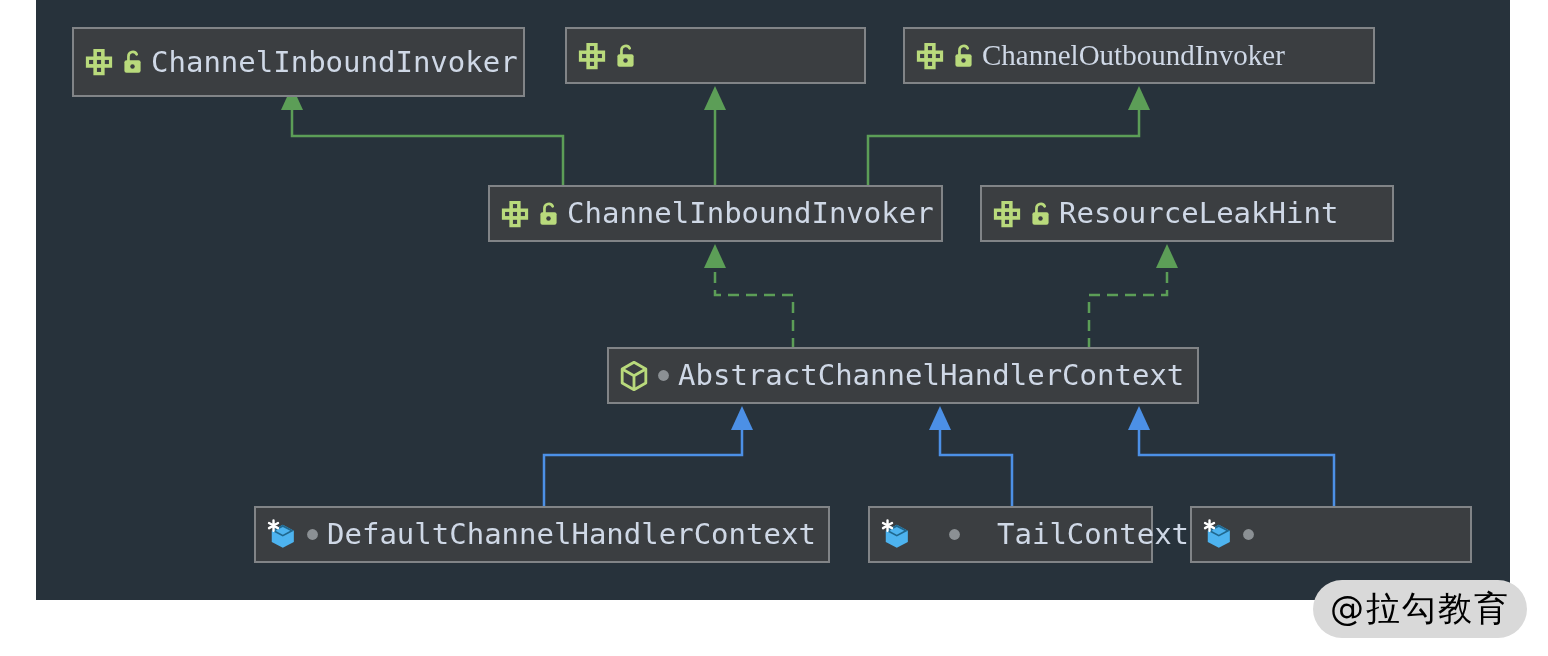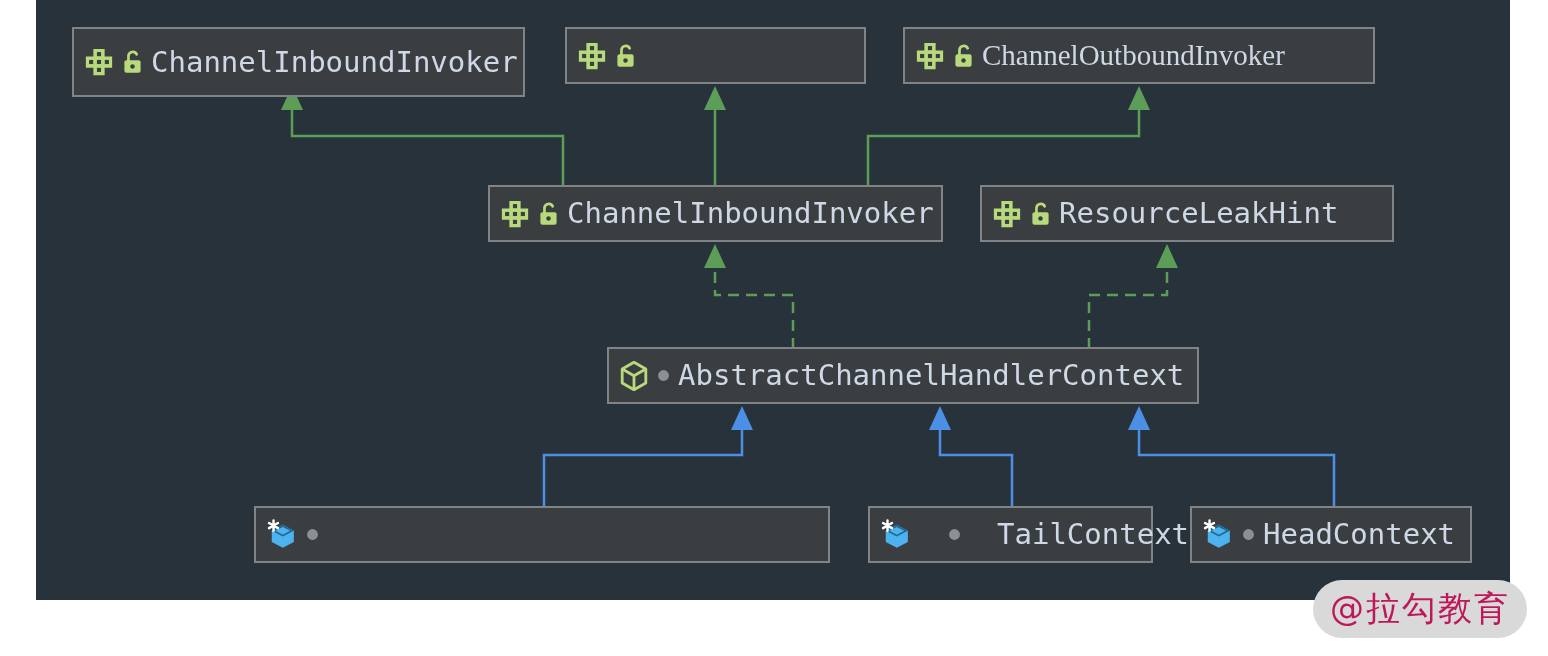--- a/index.html
+++ b/index.html
@@ -174,20 +174,21 @@
       <g stroke="#ffffff" stroke-width="1.5" stroke-linecap="round">
         <path d="M4.7 0.9v6.4M1.9 2.5l5.6 3.2M1.9 5.7l5.6-3.2"></path>
       </g>
           </svg>
         </span>
         <span class="ic">
           <svg width="13" height="13" viewBox="0 0 12 12">
       <circle cx="6" cy="6" r="5" fill="#8b9094"></circle>
           </svg>
         </span>
+        <span class="label">DefaultChannelHandlerContext</span>
       </div>
       <div class="node" style="left: 868px; top: 506px; width: 285px; height: 57px; gap: 36px;">
         <span class="ic">
           <svg width="32" height="32" viewBox="0 0 20 20">
       <path fill="#4db3ef" d="M10.5 3.6 17.4 7.3v7l-6.9 3.7-6.9-3.7v-7Z"></path>
       <path fill="#20688f" d="M10.5 3.6 17.4 7.3l-6.9 3.6-6.9-3.6Z"></path>
       <path fill="#4db3ef" d="m10.5 5 4.6 2.4-4.6 2.4L5.9 7.4Z"></path>
       <g stroke="#ffffff" stroke-width="1.5" stroke-linecap="round">
         <path d="M4.7 0.9v6.4M1.9 2.5l5.6 3.2M1.9 5.7l5.6-3.2"></path>
       </g>
@@ -209,19 +210,18 @@
       <g stroke="#ffffff" stroke-width="1.5" stroke-linecap="round">
         <path d="M4.7 0.9v6.4M1.9 2.5l5.6 3.2M1.9 5.7l5.6-3.2"></path>
       </g>
           </svg>
         </span>
         <span class="ic">
           <svg width="13" height="13" viewBox="0 0 12 12">
       <circle cx="6" cy="6" r="5" fill="#8b9094"></circle>
           </svg>
         </span>
-        <span class="label">HeadContext</span>
       </div>
     </div>
-  <div class="watermark" id="watermark" style="background: rgb(217, 217, 217); color: #be185d;">
+  <div class="watermark" id="watermark" style="background: rgb(217, 217, 217); color: #000000;">
     <span>@拉勾教育</span>
   </div>
 </div>
 
 </body></html>

